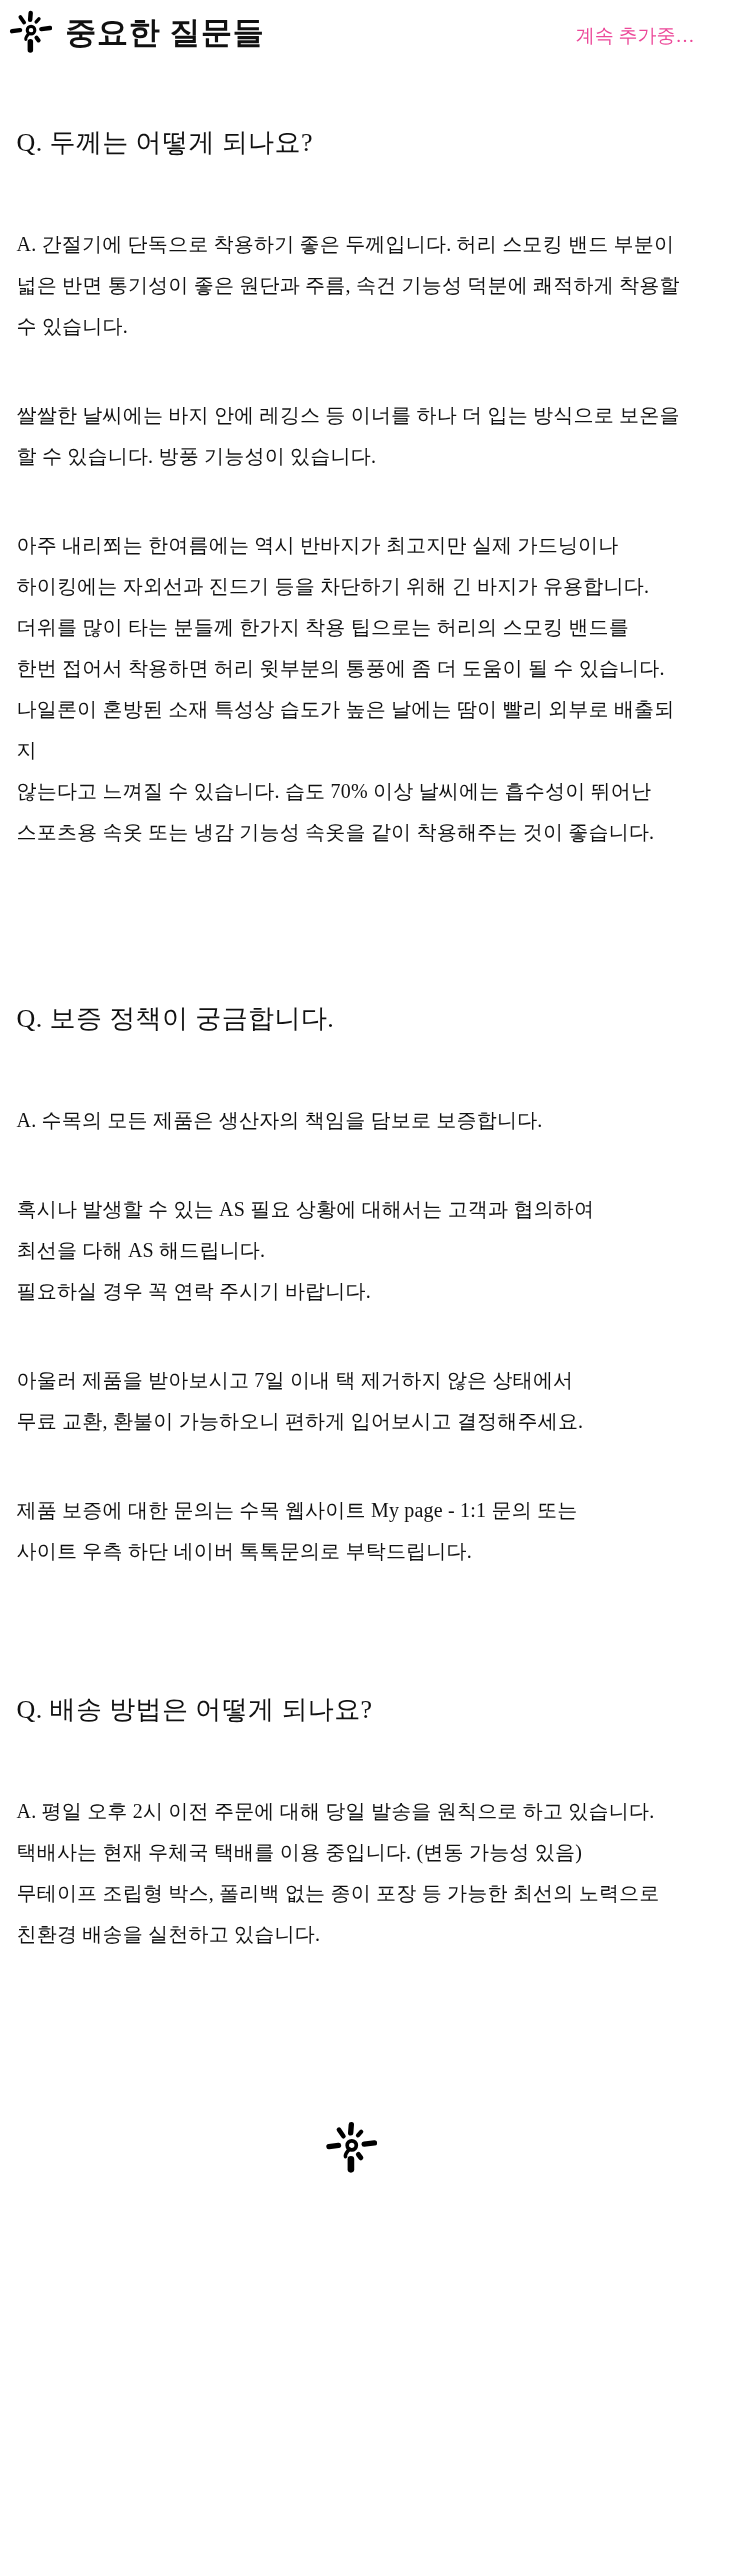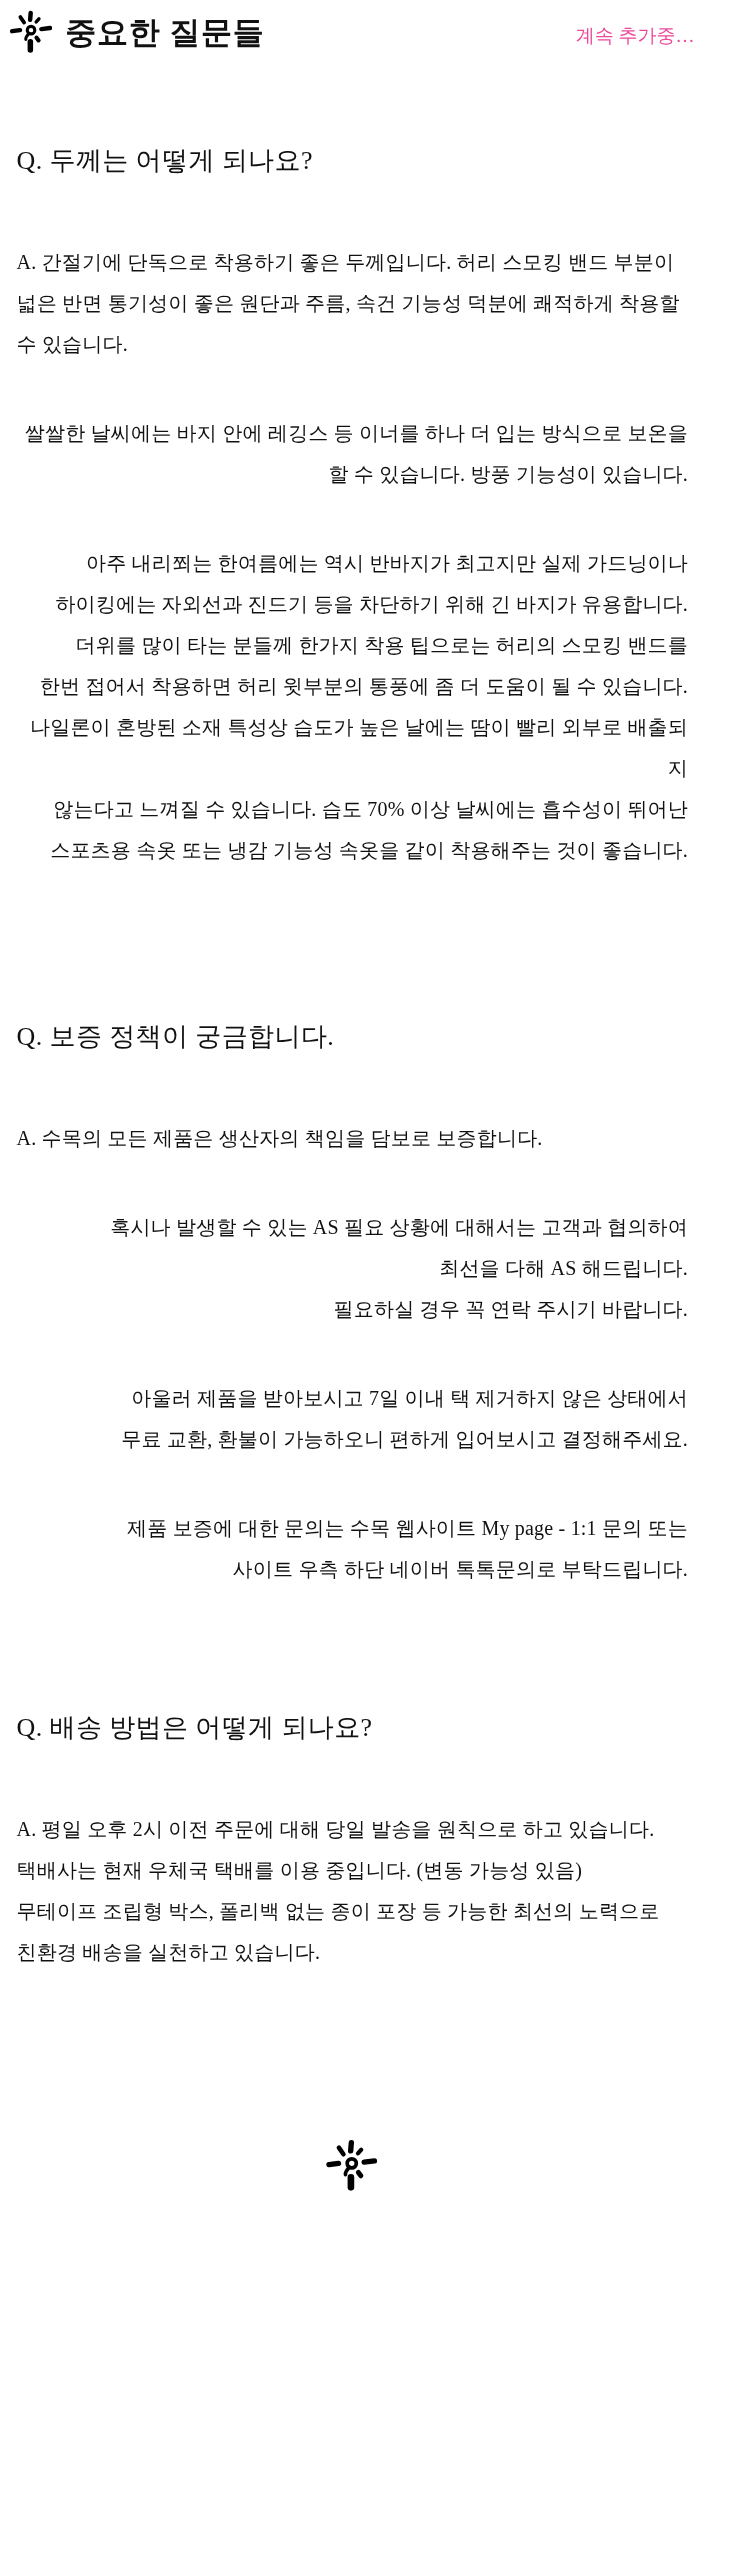--- a/index.html
+++ b/index.html
@@ -37,32 +37,32 @@
     white-space: nowrap;
   }
   .content { padding: 0 13px 0 16.5px; }
   .question {
     font-size: 26px;
     font-weight: 400;
     line-height: 36px;
     letter-spacing: 0.4px;
     margin: 0;
   }
-  .q1 { margin-top: 84px; }
+  .q1 { margin-top: 66px; }
   .q-next2 { margin-top: 148px; }
   .q-next3 { margin-top: 120px; }
   .answer p {
     font-size: 20px;
     line-height: 41px;
     letter-spacing: 0.2px;
     white-space: pre-line;
     margin: 0;
   }
   .answer p.first { margin-top: 63px; }
-  .answer p.cont  { margin-top: 48px; text-align: right; }
+  .answer p.cont  { margin-top: 48px; }
   .footer {
     margin-top: 165px;
     display: flex;
     justify-content: center;
   }
   .footer .logo-icon svg { width: 53px; height: 54px; }
 </style>
 </head>
 <body>
 

